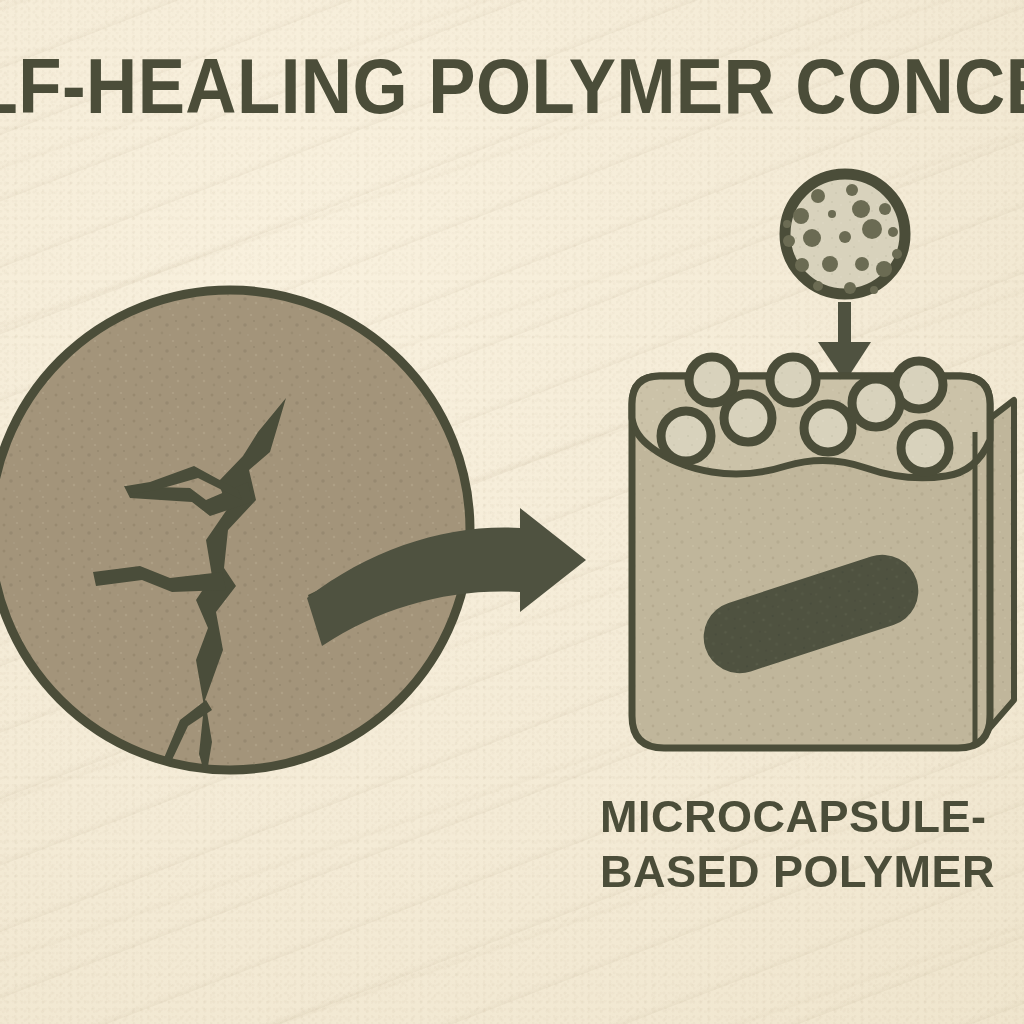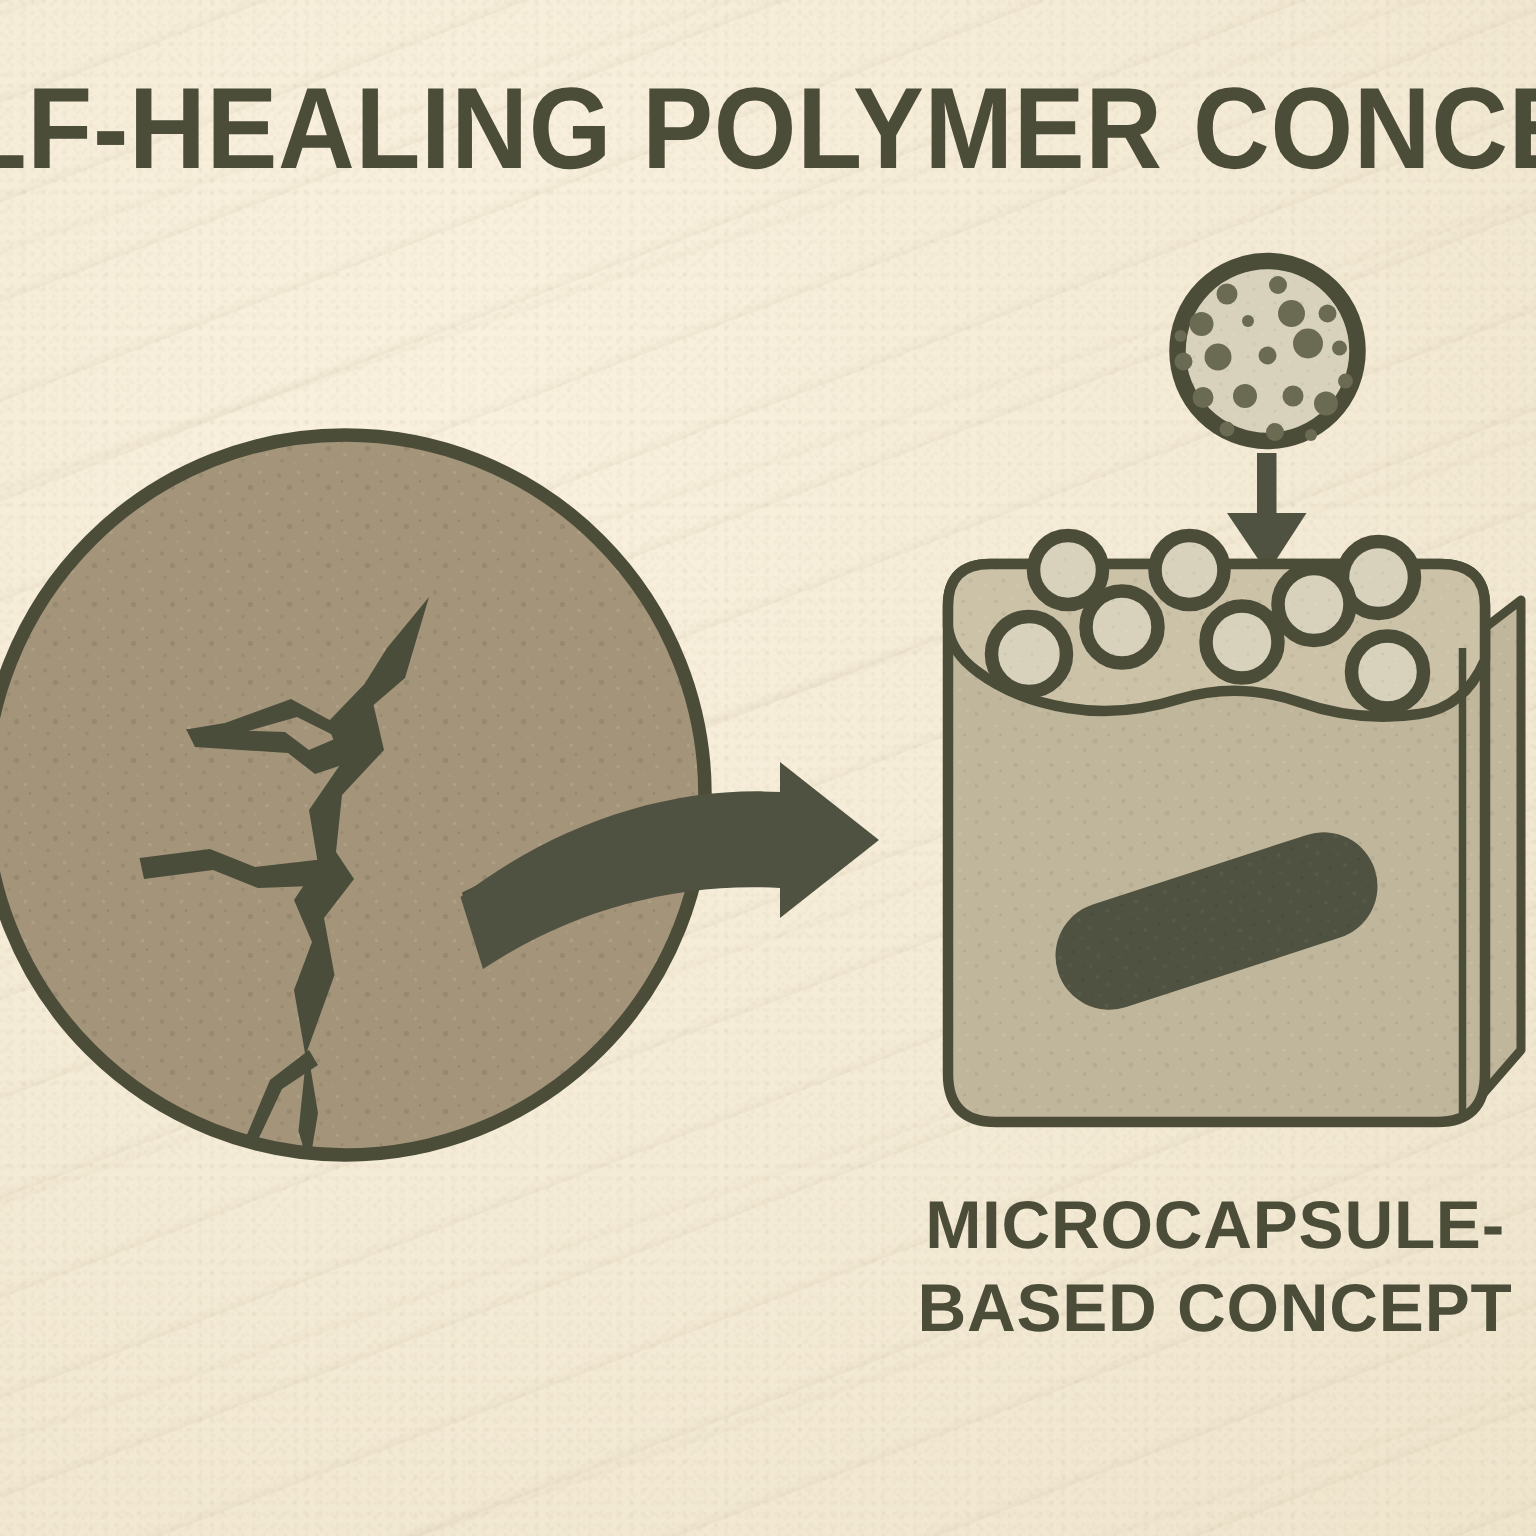--- a/index.html
+++ b/index.html
@@ -78,21 +78,20 @@
     display: inline-block;
     transform: scaleX(0.92);
   }
 
   
   .caption {
     position: absolute;
     left: 600px;
     top: 790px;
     width: 420px;
-    text-align: center;
     color: #4b4d39;
     font-size: 45px;
     font-weight: 700;
     line-height: 1.22;
     letter-spacing: 0.5px;
   }
   .caption div { white-space: nowrap; }
 
   
   svg.stage {
@@ -275,16 +274,16 @@
       <line x1="975" y1="432" x2="975" y2="744" stroke="#4b4d39" stroke-width="5"></line>
     </g>
   </svg>
 
   <div class="title">
     <span class="title-inner">SELF-HEALING POLYMER CONCEPT</span>
   </div>
 
   <div class="caption">
     <div>MICROCAPSULE-</div>
-    <div>BASED CONCEPT</div>
+    <div>BASED POLYMER</div>
   </div>
 
 </div>
 
 </body></html>

